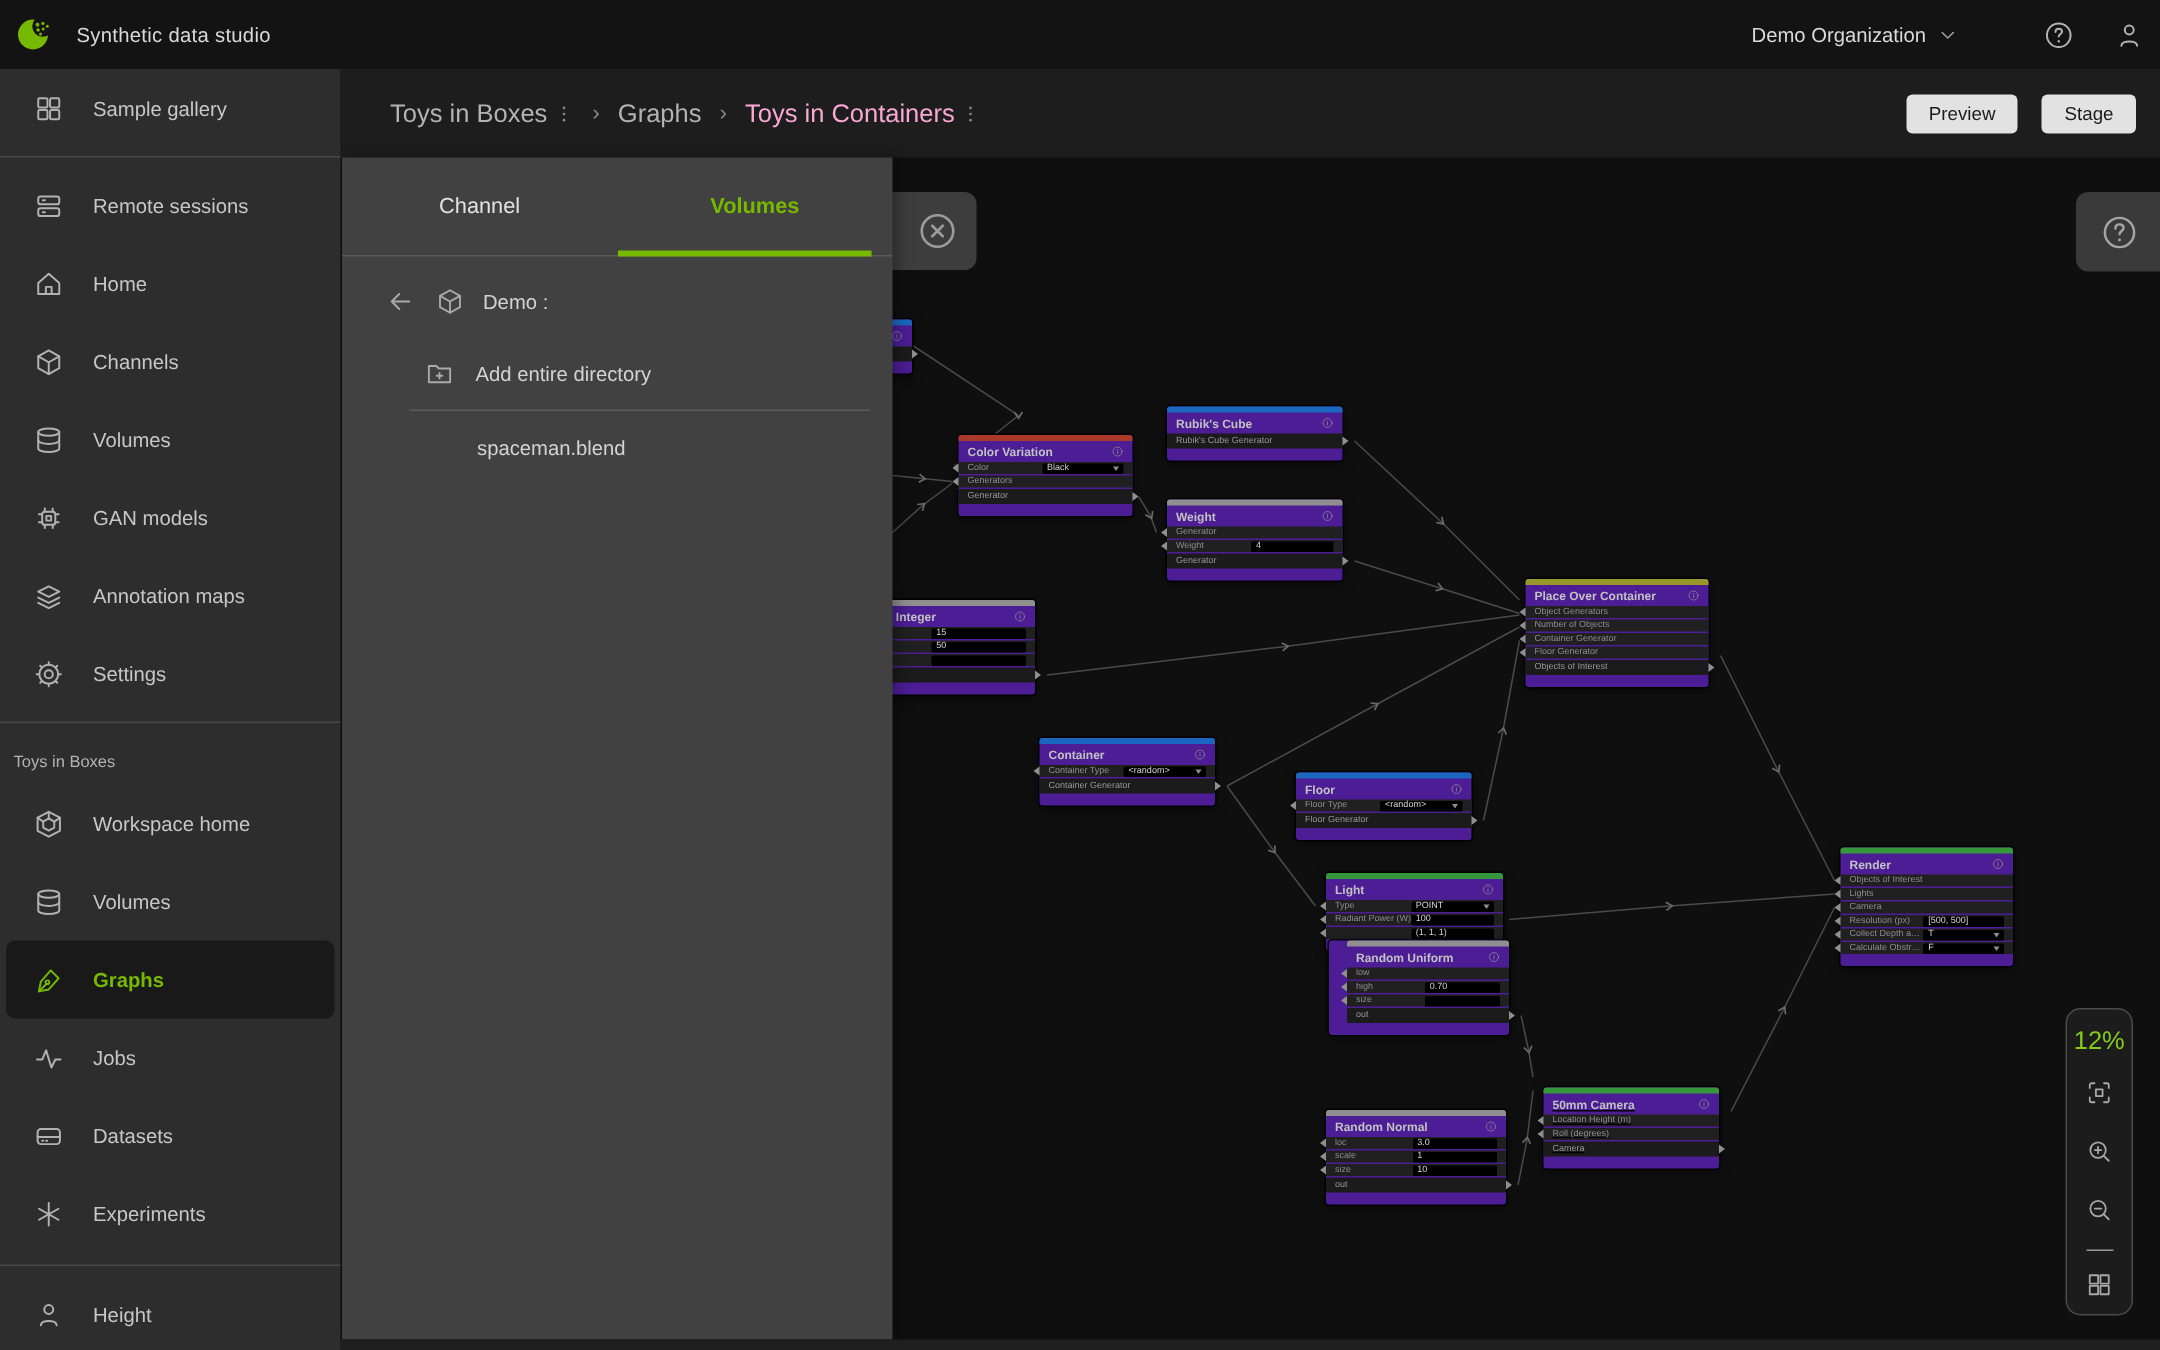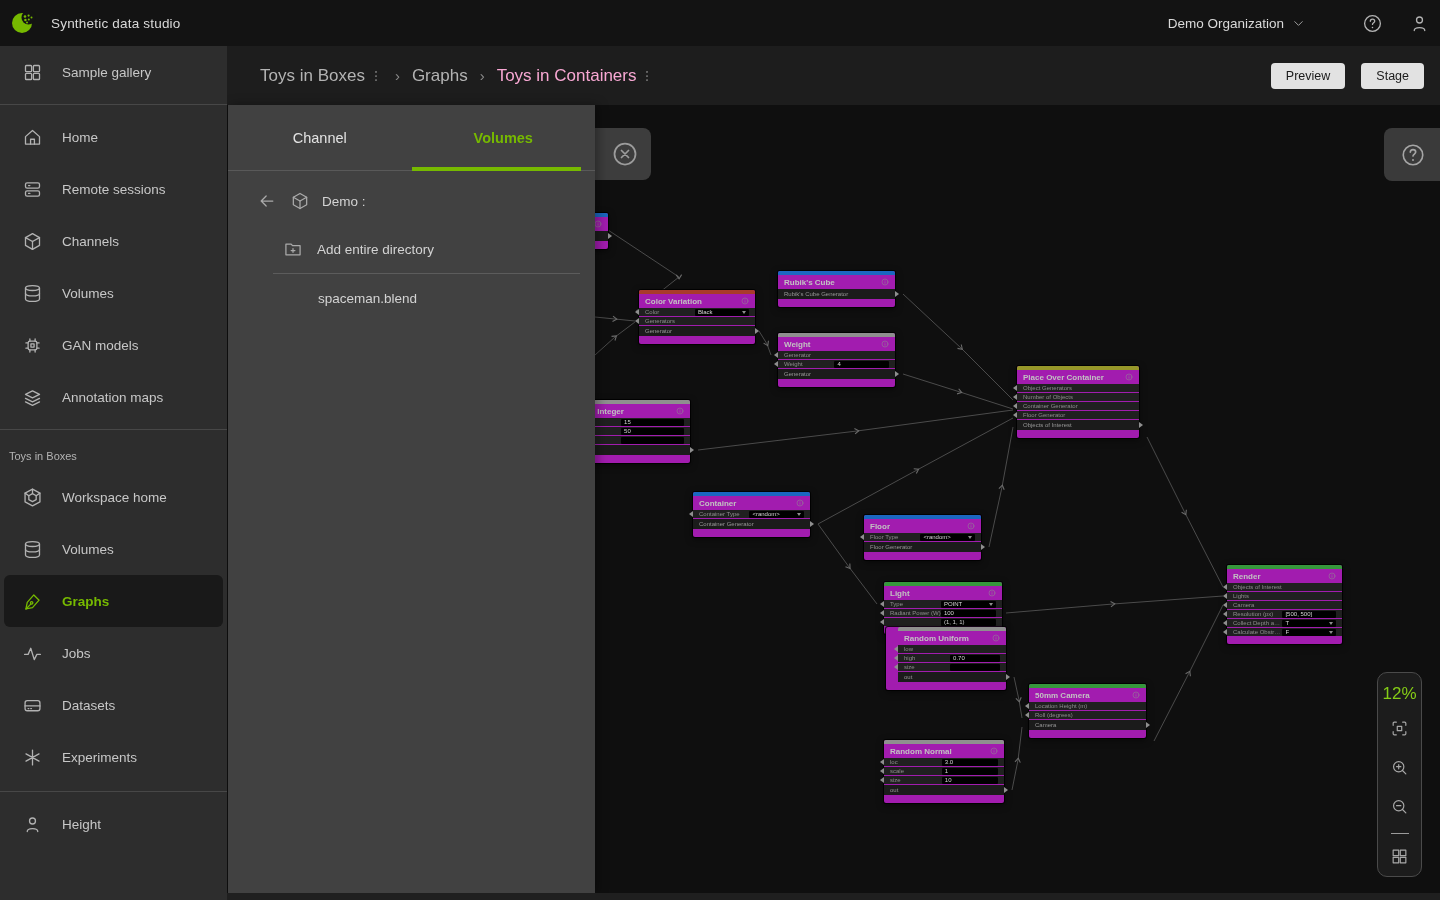--- a/index.html
+++ b/index.html
@@ -31,21 +31,21 @@
   .crumb { display:flex; align-items:center; gap:4px; cursor:pointer; }
   .crumb.active { color:#f9a8d4; }
   .crumb .kebab { width:14px; height:14px; color:#8a8a8a; }
   .crumb-sep { margin:0 12px; color:#8a8a8a; font-size:15px; }
   .hbtns { margin-left:auto; display:flex; gap:16px; }
   .btn { background:#e2e2e2; color:#1b1b1b; border:none; border-radius:4px; font-family:inherit; font-size:12.5px; font-weight:500; padding:6px 15px; cursor:pointer; }
 
   
   .canvas { position:absolute; left:227px; top:105px; right:0; bottom:7px; background:#0f0f0f; overflow:hidden; z-index:1; }
   #edges { position:absolute; left:0; top:0; }
-  .gnode { position:absolute; background:#a21caf; border-radius:2px; box-shadow:0 0 0 1px rgba(0,0,0,.85), 0 2px 7px rgba(0,0,0,.55); }
+  .gnode { position:absolute; background:#4c1d95; border-radius:2px; box-shadow:0 0 0 1px rgba(0,0,0,.85), 0 2px 7px rgba(0,0,0,.55); }
   .strip { height:4px; border-radius:2px 2px 0 0; }
   .ntitle { display:flex; align-items:center; justify-content:space-between; height:14px; padding:0 6px; font-size:8px; font-weight:700; color:#c2c2c2; white-space:nowrap; overflow:hidden; }
   .ninfo { width:8px; height:8px; color:#909090; flex:0 0 auto; margin-left:4px; }
   .nrows { display:flex; flex-direction:column; gap:1px; padding-bottom:8px; }
   .nrow { position:relative; display:flex; align-items:center; height:8px; background:#202020; padding:0 6px; font-size:6px; color:#8d8d8d; white-space:nowrap; }
   .nrow .lbl { overflow:hidden; text-overflow:ellipsis; min-width:0; flex:1 1 auto; }
   .nrow.out { justify-content:flex-end; height:10px; background:#1b1b1b; color:#979797; }
   .nrow.in::before, .nrow.field::before { content:""; position:absolute; left:-4px; top:50%; transform:translateY(-50%);
     border-top:3px solid transparent; border-bottom:3px solid transparent; border-right:4px solid #8f8f8f; }
   .nrow.out::after { content:""; position:absolute; right:-4px; top:50%; transform:translateY(-50%);
@@ -120,35 +120,35 @@
           <rect x="4" y="13" width="7" height="7" rx="1"></rect>
           <rect x="13" y="13" width="7" height="7" rx="1"></rect>
         </svg>
         <span>Sample gallery</span>
       </div>
     </div>
   <div class="sb-divider"></div>
   <div id="sb-main">
       <div class="sb-item">
         <svg viewBox="0 0 24 24" class="ic sbi">
-          <path d="M4 11 L12 4 L20 11 V19.5 H4 Z"></path>
-          <path d="M9.8 19.5 V14 H14.2 V19.5"></path>
-        </svg>
-        <span>Home</span>
-      </div>
-      <div class="sb-item">
-        <svg viewBox="0 0 24 24" class="ic sbi">
           <rect x="4" y="4.5" width="16" height="6" rx="1.8"></rect>
           <rect x="4" y="13.5" width="16" height="6" rx="1.8"></rect>
           <path d="M7.5 7.5 h1.5 M7.5 16.5 h1.5"></path>
         </svg>
         <span>Remote sessions</span>
       </div>
       <div class="sb-item">
         <svg viewBox="0 0 24 24" class="ic sbi">
+          <path d="M4 11 L12 4 L20 11 V19.5 H4 Z"></path>
+          <path d="M9.8 19.5 V14 H14.2 V19.5"></path>
+        </svg>
+        <span>Home</span>
+      </div>
+      <div class="sb-item">
+        <svg viewBox="0 0 24 24" class="ic sbi">
           <path d="M12 3 L20 7.5 V16.5 L12 21 L4 16.5 V7.5 Z"></path>
           <path d="M4 7.5 L12 12 L20 7.5"></path>
           <path d="M12 12 V21"></path>
         </svg>
         <span>Channels</span>
       </div>
       <div class="sb-item">
         <svg viewBox="0 0 24 24" class="ic sbi">
           <ellipse cx="12" cy="5.8" rx="8" ry="2.8"></ellipse>
           <path d="M4 5.8 V18.2 C4 19.8 7.6 21 12 21 C16.4 21 20 19.8 20 18.2 V5.8"></path>
@@ -164,20 +164,28 @@
         </svg>
         <span>GAN models</span>
       </div>
       <div class="sb-item">
         <svg viewBox="0 0 24 24" class="ic sbi">
           <path d="M4 8.5 L12 4.5 L20 8.5 L12 12.5 Z"></path>
           <path d="M4 13 L12 17 L20 13"></path>
           <path d="M4 17 L12 21 L20 17"></path>
         </svg>
         <span>Annotation maps</span>
+      </div>
+      <div class="sb-item">
+        <svg viewBox="0 0 24 24" class="ic sbi">
+          <circle cx="12" cy="12" r="3.1"></circle>
+          <circle cx="12" cy="12" r="7.2"></circle>
+          <path d="M12 2.8v2 M12 19.2v2 M2.8 12h2 M19.2 12h2 M5.5 5.5l1.4 1.4 M17.1 17.1l1.4 1.4 M18.5 5.5l-1.4 1.4 M6.9 17.1l-1.4 1.4"></path>
+        </svg>
+        <span>Settings</span>
       </div>
     </div>
   <div class="sb-divider"></div>
   <div class="sb-section">Toys in Boxes</div>
   <div id="sb-workspace">
       <div class="sb-item">
         <svg viewBox="0 0 24 24" class="ic sbi">
           <path d="M12 2.5 L20.5 7 V17 L12 21.5 L3.5 17 V7 Z"></path>
           <path d="M12 7.5 L16.2 10 V14.5 L12 16.8 L7.8 14.5 V10 Z"></path>
           <path d="M12 7.5 V2.5 M16.2 10 L20.5 7 M7.8 10 L3.5 7"></path>
@@ -443,21 +451,21 @@
             <span class="box">
               <span>&lt;random&gt;</span>
               <span class="dd"></span>
             </span>
           </div>
           <div class="nrow out">
             <span class="lbl">Floor Generator</span>
           </div>
         </div>
       </div>
-      <div class="gnode" style="left: 790px; top: 261px; width: 122px;">
+      <div class="gnode" style="left: 790px; top: 281px; width: 122px;">
         <div class="strip" style="background: rgb(151, 151, 42);"></div>
         <div class="ntitle">
           <span>Place Over Container</span>
           <svg viewBox="0 0 24 24" class="ic ninfo">
             <circle cx="12" cy="12" r="9"></circle>
             <path d="M12 11v5"></path>
             <circle cx="12" cy="7.8" r="1" fill="currentColor" stroke="none"></circle>
           </svg>
         </div>
         <div class="nrows">
@@ -576,21 +584,21 @@
           </div>
           <div class="nrow field">
             <span class="lbl">Calculate Obstruction</span>
             <span class="box">
               <span>F</span>
               <span class="dd"></span>
             </span>
           </div>
         </div>
       </div>
-      <div class="gnode" style="left: 802px; top: 579px; width: 117px;">
+      <div class="gnode" style="left: 802px; top: 620px; width: 117px; text-decoration: underline;">
         <div class="strip" style="background: rgb(54, 151, 60);"></div>
         <div class="ntitle">
           <span>50mm Camera</span>
           <svg viewBox="0 0 24 24" class="ic ninfo">
             <circle cx="12" cy="12" r="9"></circle>
             <path d="M12 11v5"></path>
             <circle cx="12" cy="7.8" r="1" fill="currentColor" stroke="none"></circle>
           </svg>
         </div>
         <div class="nrows">

